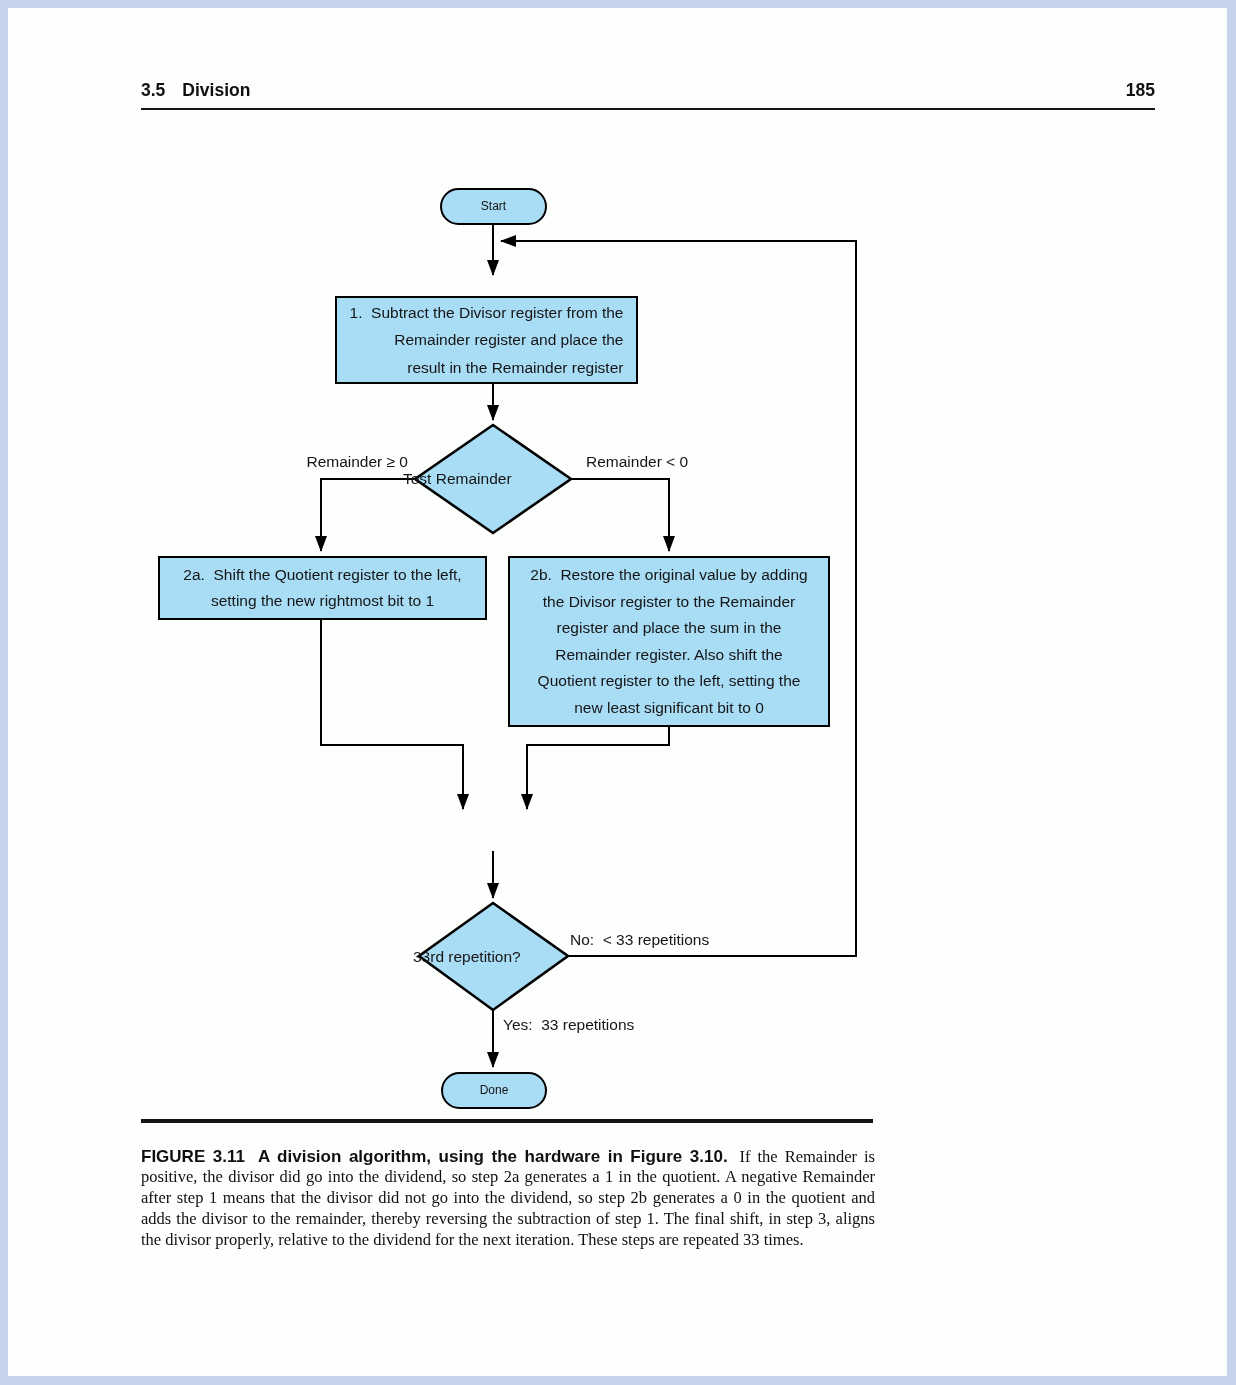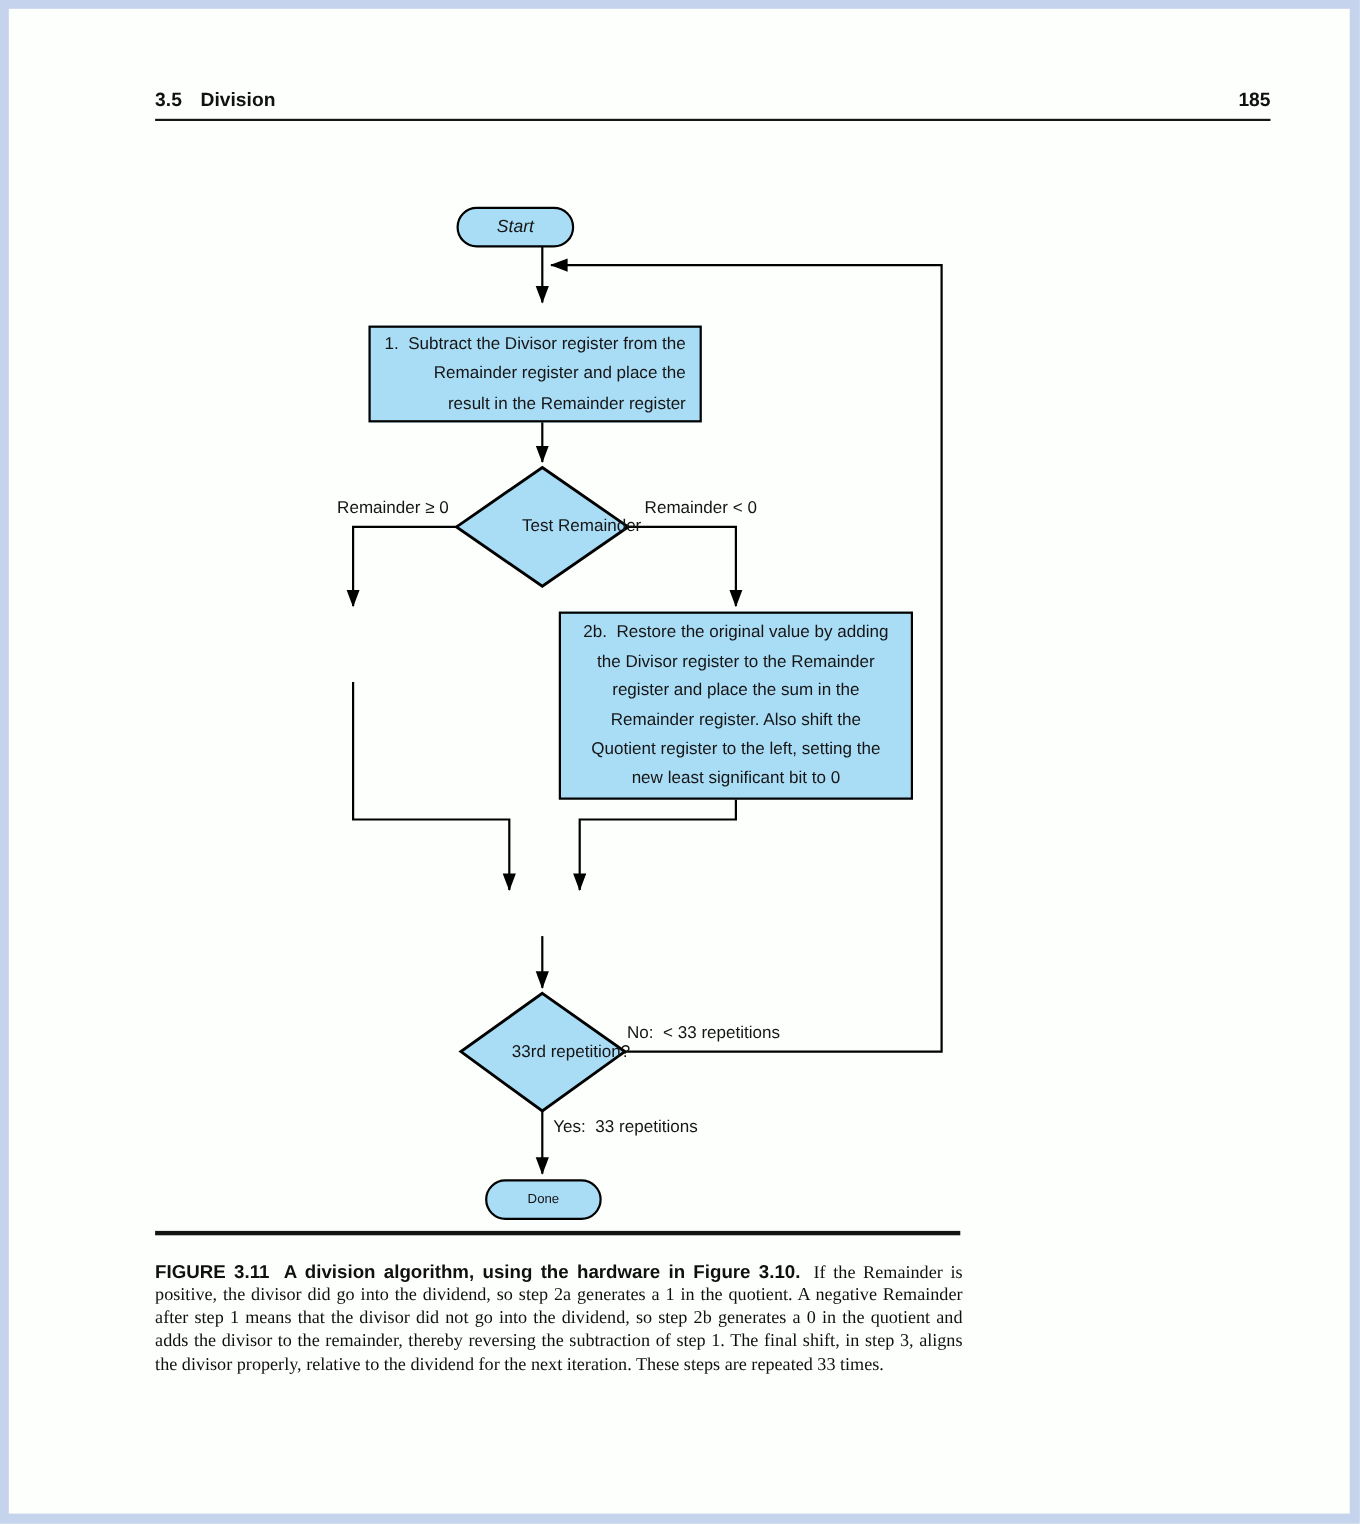--- a/index.html
+++ b/index.html
@@ -27,29 +27,29 @@
   
   .node{
     position:absolute;box-sizing:border-box;
     background:var(--node-fill,#a9dcf5);
     border:2.5px solid #000;
     display:flex;align-items:center;justify-content:center;
     text-align:center;color:#151515;
     font:15.5px/27px "Liberation Sans",sans-serif;
     white-space:pre-wrap;
   }
-  #start-node{left:415px;top:188px;width:107px;height:37px;border-radius:19px;font-size:16px;font-style:italic;}
+  #start-node{left:440px;top:188px;width:107px;height:37px;border-radius:19px;font-size:12px;}
   #done-node{left:441px;top:1072px;width:106px;height:37px;border-radius:19px;font-size:12px;}
   #step1-node{left:335px;top:296px;width:303px;height:88px;line-height:27.5px;text-align:right;}
   #step2a-node{left:158px;top:556px;width:329px;height:64px;line-height:26px;}
   #step2b-node{left:508px;top:556px;width:322px;height:171px;line-height:26.5px;}
   #step3-node{left:338px;top:814px;width:311px;height:37px;}
 
   .diamond-label{
-    position:absolute;text-align:right;color:#151515;
+    position:absolute;text-align:left;color:#151515;
     font:15.5px/20px "Liberation Sans",sans-serif;
   }
   #test-remainder-label{left:403px;top:469px;width:180px;}
   #test-repetition-label{left:413px;top:947px;width:160px;}
 
   .edge-label{
     position:absolute;color:#151515;
     font:15.5px/20px "Liberation Sans",sans-serif;
     white-space:pre;
   }
@@ -118,20 +118,24 @@
     <span>1.  Subtract the Divisor register from the
 Remainder register and place the
 result in the Remainder register</span>
   </div>
 
   <div class="diamond-label" id="test-remainder-label">Test Remainder</div>
 
   <div class="edge-label" id="label-ge0">Remainder ≥ 0</div>
   <div class="edge-label" id="label-lt0">Remainder &lt; 0</div>
 
+  <div class="node" id="step2a-node">
+    <span>2a.  Shift the Quotient register to the left,
+setting the new rightmost bit to 1</span>
+  </div>
 
   <div class="node" id="step2b-node">
     <span>2b.  Restore the original value by adding
 the Divisor register to the Remainder
 register and place the sum in the
 Remainder register. Also shift the
 Quotient register to the left, setting the
 new least significant bit to 0</span>
   </div>
 

